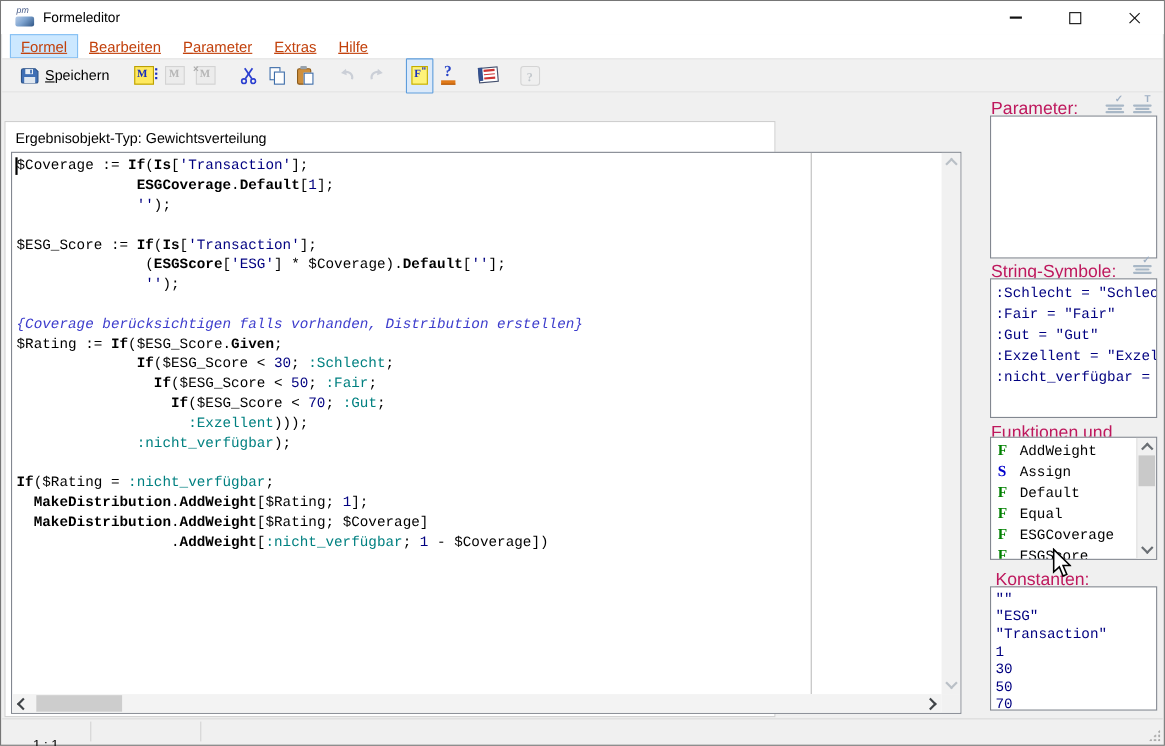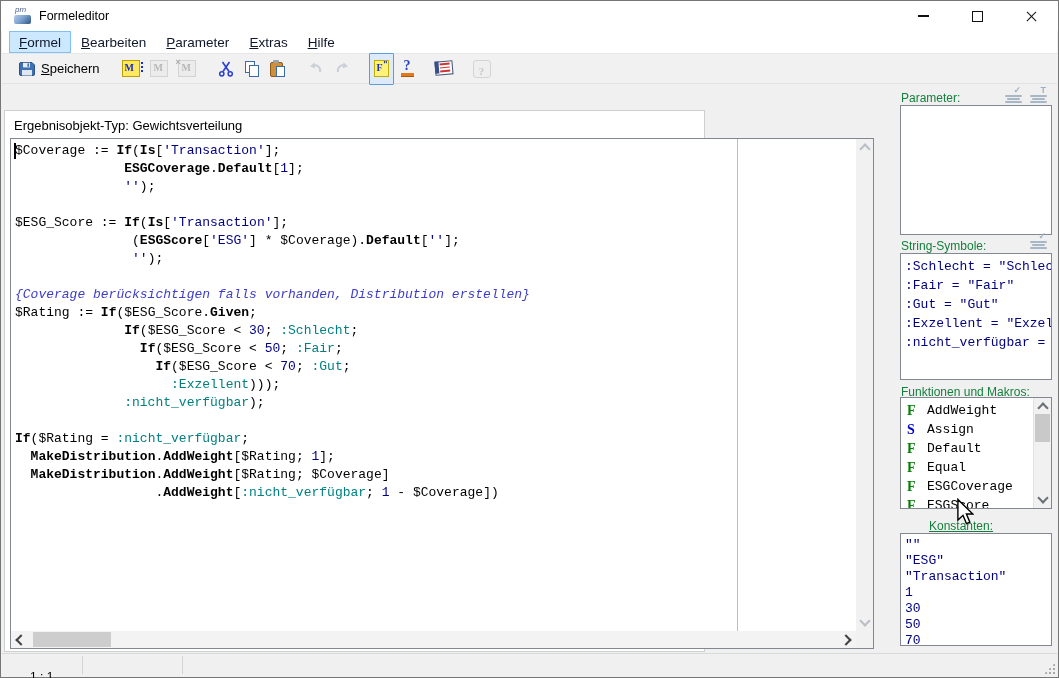--- a/index.html
+++ b/index.html
@@ -17,21 +17,21 @@
   .wbtn{width:54px;height:30px;display:flex;align-items:center;justify-content:center;cursor:default;}
   .glyph-min{width:11px;height:1.3px;background:#111;display:block;}
   .glyph-max{width:9px;height:9px;border:1.3px solid #111;display:block;}
   .glyph-close{position:relative;width:13px;height:13px;display:block;}
   .glyph-close i{position:absolute;left:0;top:6px;width:13px;height:1.2px;background:#111;}
   .glyph-close i:first-child{transform:rotate(45deg);}
   .glyph-close i:last-child{transform:rotate(-45deg);}
 
   
   .menubar{position:absolute;left:1px;top:30px;right:1px;height:22px;background:#fff;display:flex;align-items:stretch;padding-left:7px;font-size:13.5px;}
-  .menu-item{padding:3px 9px 0 9px;color:#0f172a;border:1px solid transparent;}
+  .menu-item{padding:3px 9px 0 9px;color:#c2410c;border:1px solid transparent;text-decoration:underline;}
   .menu-item.selected{background:var(--menu-highlight);border-color:#84bff3;}
 
   
   .toolbar{position:absolute;left:1px;top:52px;right:1px;height:31px;background:#f1f1f1;border-top:1px solid #e6e6e6;border-bottom:1px solid #e3e3e3;display:flex;align-items:center;padding-left:12px;box-sizing:border-box;}
   .tbtn{height:26px;display:flex;align-items:center;padding:0 4px;margin-right:2px;}
   .tlabel{font-size:13px;margin-left:5px;}
   .gap1{width:12px;} .gap2{width:9px;}
   .tb-toggle{border:1px solid var(--toggle-border);background:#dceafa;border-radius:1px;padding:2px 4px;}
   .disabled{opacity:.95;}
   
@@ -94,21 +94,21 @@
   .sbcorner{position:absolute;right:0;bottom:0;width:17px;height:17px;background:#f1f1f1;}
   .ch{position:absolute;width:6px;height:6px;border-style:solid;border-width:2px 0 0 2px;border-color:#b9bfc6;}
   .ch.dark{border-color:#3f4347;}
   .ch.up{transform:rotate(45deg);left:5px;top:6px;}
   .ch.down{transform:rotate(-135deg);left:5px;bottom:6px;}
   .ch.left{transform:rotate(-45deg);left:6px;top:5px;}
   .ch.right{transform:rotate(135deg);right:6px;top:5px;}
   .hthumb{position:absolute;left:22px;top:1px;width:78px;height:15px;background:#cdcdcd;}
 
   
-  .sb-label{position:absolute;font-size:12px;color:#15803d;}
+  .sb-label{position:absolute;font-size:16px;color:#be185d;}
   .sb-box{position:absolute;left:899px;width:152px;background:#fff;border:1px solid #828790;box-sizing:border-box;overflow:hidden;}
   .mono-list{font-family:"Liberation Mono",monospace;font-size:13px;color:var(--navy);white-space:pre;padding:3px 0 0 4px;}
   .ls-item{height:19px;line-height:19px;}
   .ct-item{height:16px;line-height:16px;}
   .fn-row{height:19px;line-height:19px;display:flex;align-items:center;padding-left:6px;font-family:"Liberation Mono",monospace;font-size:13px;color:#000;white-space:pre;}
   .fb{width:10px;font-weight:bold;font-size:14px;margin-right:10px;font-family:"Liberation Serif",serif;}
   .fb-F{color:var(--fn-green);} .fb-S{color:var(--macro-blue);}
   .fn-scroll{position:absolute;right:0;top:0;bottom:0;width:17px;background:#f1f1f1;border-left:1px solid #e2e2e2;}
   .fn-thumb{position:absolute;left:1px;top:16px;width:15px;height:28px;background:#c9c9c9;}
   
@@ -311,21 +311,21 @@
         <div class="fn-row"><span class="fb fb-F">F</span><span>ESGCoverage</span></div>
         <div class="fn-row"><span class="fb fb-F">F</span><span>ESGScore</span></div>
       </div>
     <div class="fn-scroll">
       <span class="ch up dark" style="border-color:#6a6f74;"></span>
       <span class="fn-thumb"></span>
       <span class="ch down dark" style="border-color:#6a6f74;"></span>
     </div>
   </div>
 
-  <div class="sb-label" style="left:928px;top:518px;text-decoration:underline;">Konstanten:</div>
+  <div class="sb-label" style="left:904px;top:518px;text-decoration:underline;">Konstanten:</div>
   <div class="sb-box mono-list" style="top:532px;height:113px;"><div class="ct-item">""</div><div class="ct-item">"ESG"</div><div class="ct-item">"Transaction"</div><div class="ct-item">1</div><div class="ct-item">30</div><div class="ct-item">50</div><div class="ct-item">70</div></div>
 
   <div class="statusbar">
     <span class="status-pos">1 : 1</span>
     <span class="status-sep" style="left:80px;"></span>
     <span class="status-sep" style="left:180px;"></span>
     <span class="grip"></span>
   </div>
 
   <svg class="mouse-cursor" width="18" height="27" viewBox="0 0 12 19">

